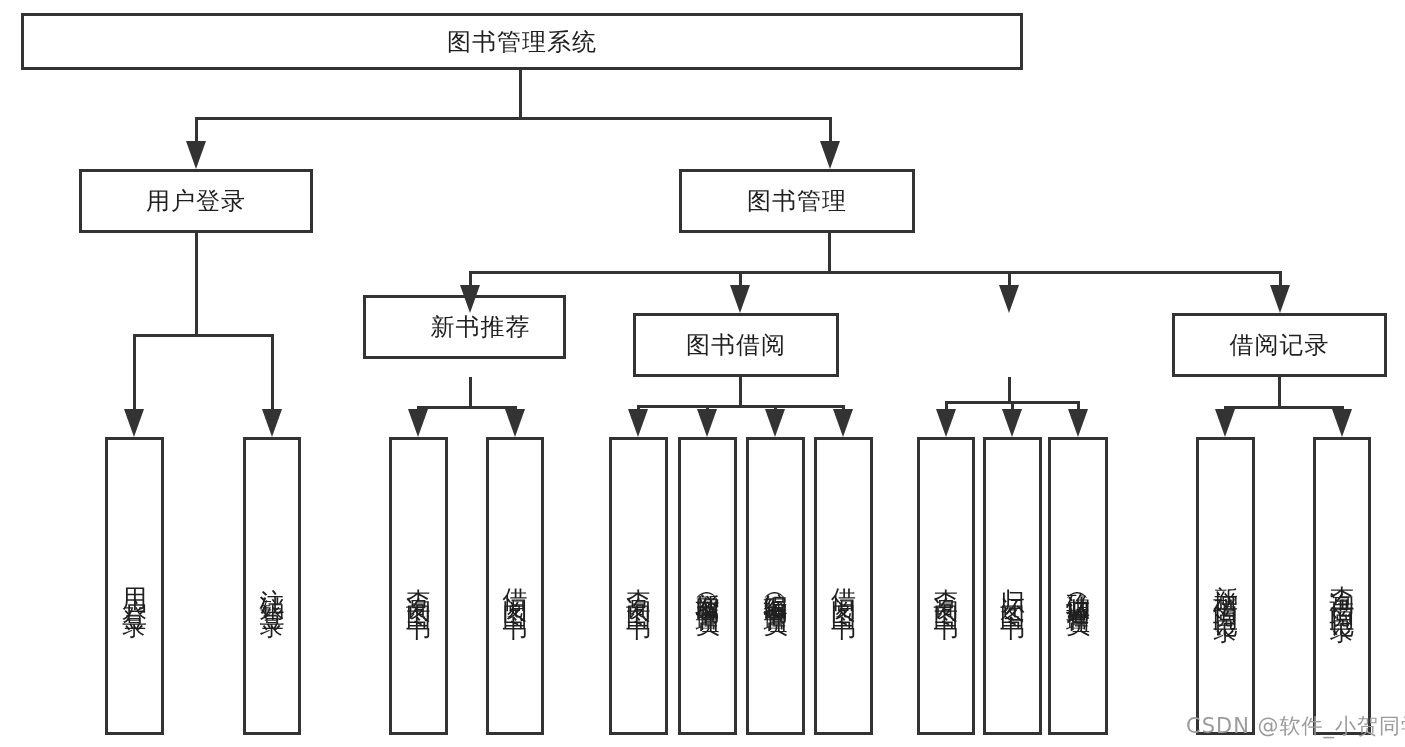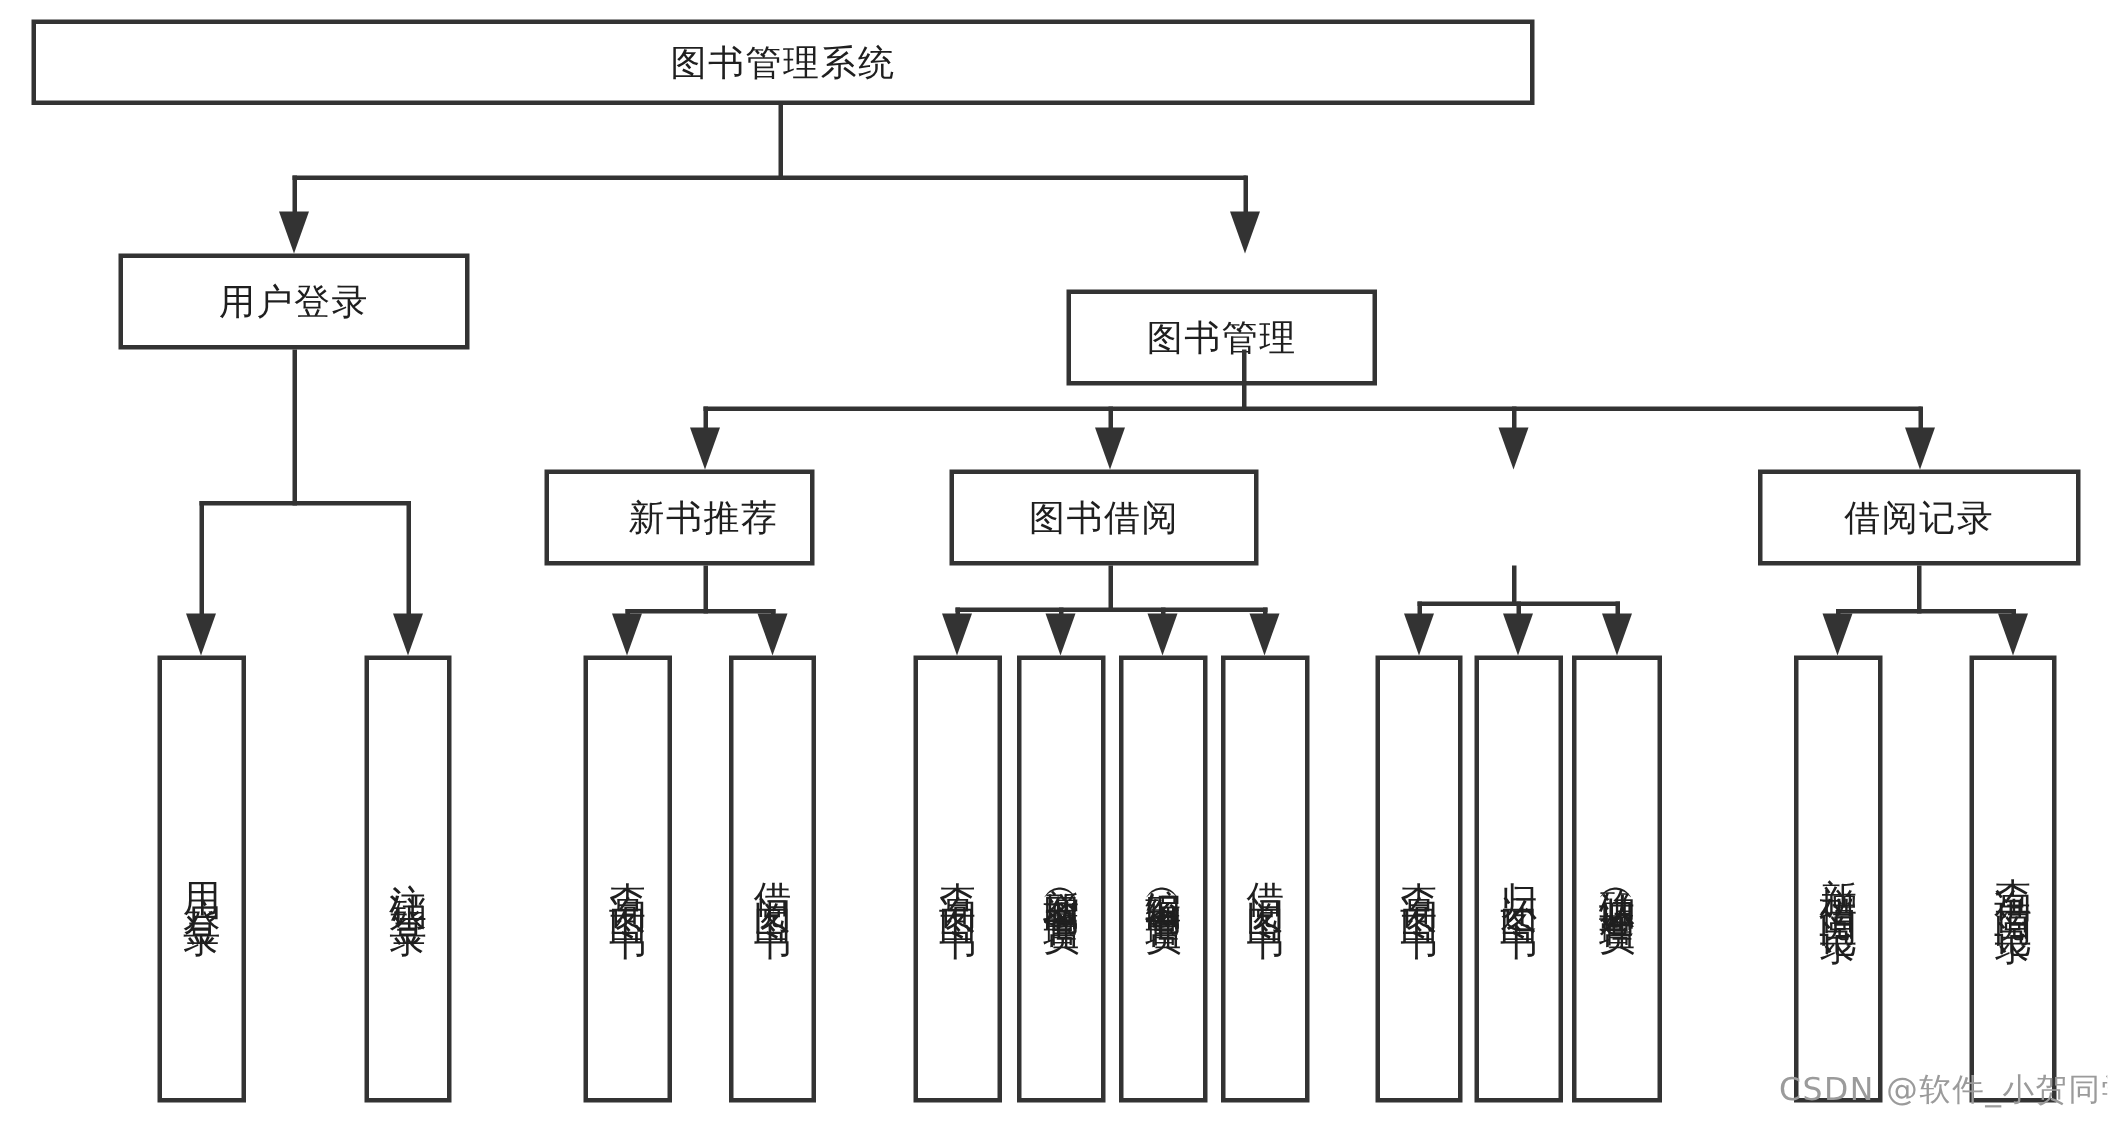--- a/index.html
+++ b/index.html
@@ -36,23 +36,23 @@
   }
 </style>
 </head>
 <body>
 
 <div class="canvas">
 
   <div class="box" style="left:21px;top:13px;width:1002px;height:57px;text-align:center;">图书管理系统</div>
 
   <div class="box" style="left:79px;top:169px;width:234px;height:64px;">用户登录</div>
-  <div class="box" style="left:711px;top:169px;width:207px;height:64px;margin-top:24px;">图书管理</div>
+  <div class="box" style="left:679px;top:169px;width:236px;height:64px;">图书管理</div>
 
-  <div class="box" style="left:363px;top:313px;width:180px;height:64px;padding-left:32px;">新书推荐</div>
+  <div class="box" style="left:363px;top:295px;width:203px;height:64px;padding-left:32px;">新书推荐</div>
   <div class="box" style="left:633px;top:313px;width:206px;height:64px;">图书借阅</div>
   <div class="box" style="left:1172px;top:313px;width:215px;height:64px;">借阅记录</div>
 
   <div class="box vbox" style="left:105px;top:437px;width:59px;height:298px;">用户登录</div>
   <div class="box vbox" style="left:243px;top:437px;width:58px;height:298px;">注销登录</div>
 
   <div class="box vbox" style="left:389px;top:437px;width:59px;height:298px;">查询图书</div>
   <div class="box vbox" style="left:486px;top:437px;width:58px;height:298px;">借阅图书</div>
 
   <div class="box vbox" style="left:609px;top:437px;width:59px;height:298px;">查询图书</div>

